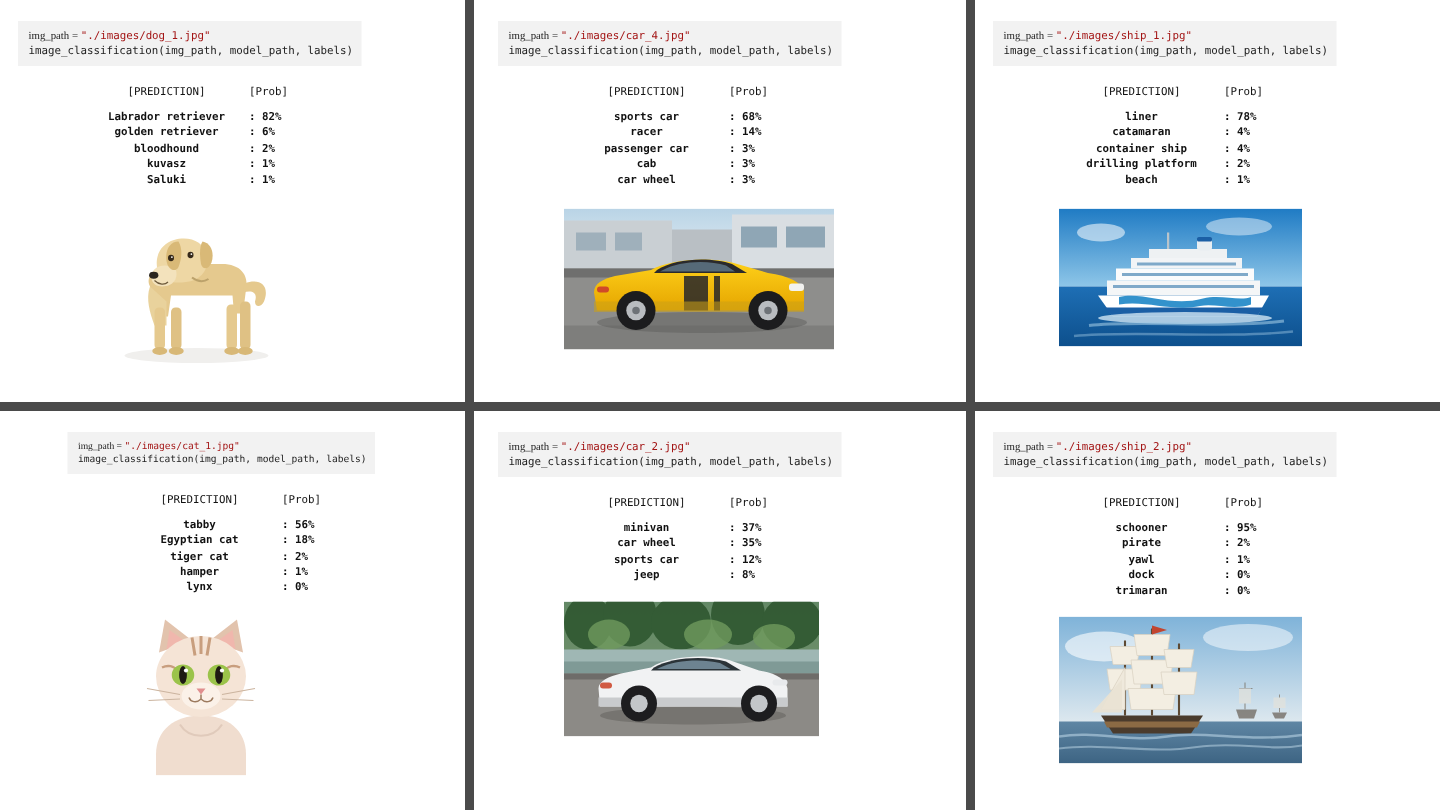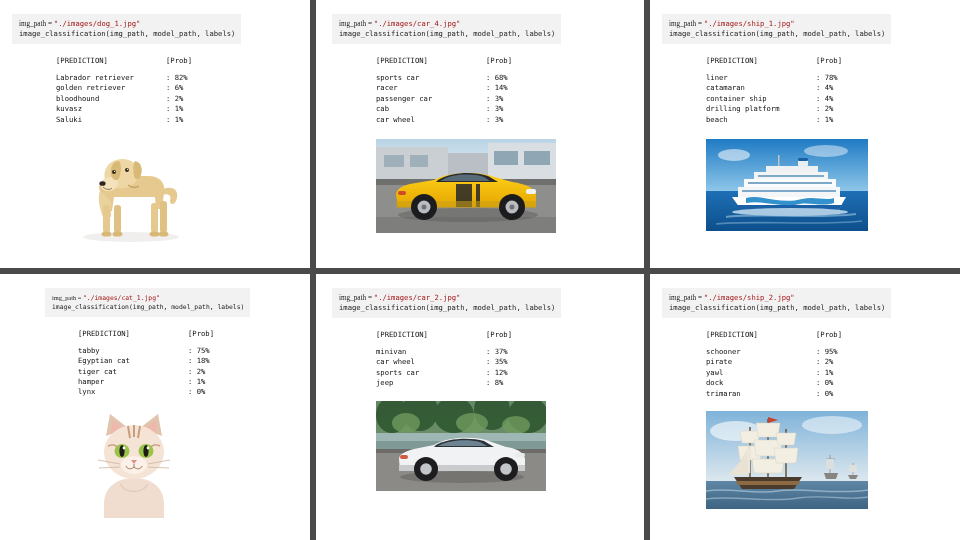--- a/index.html
+++ b/index.html
@@ -51,24 +51,26 @@
     line-height: 1.45;
     color: #111;
   }
   .cell-wide .pred-area { padding-left: 60px; }
   .pred-head {
     white-space: pre;
     margin-bottom: 6px;
   }
   .pred-row {
     white-space: pre;
+    font-weight: bold;
   }
   .lbl {
     display: inline-block;
     width: 110px;
+    text-align: center;
   }
   .img-box {
     margin-top: 10px;
     margin-left: 56px;
     width: 150px;
     height: 105px;
     position: relative;
     overflow: hidden;
   }
   .cell-wide .img-box { margin-left: 60px; width: 165px; height: 105px; }
@@ -278,21 +280,21 @@
 
   <div class="cell">
     <div class="code-wrap">
       <div class="code-block" style="margin-left:45px;font-size:6.4px;">
         <div class="code-line"><span class="kw">img_path = </span><span class="str">"./images/cat_1.jpg"</span></div>
         <div class="code-line">image_classification(img_path, model_path, labels)</div>
       </div>
     </div>
     <div class="pred-area" style="padding-left:78px;">
       <div class="pred-head"><span class="lbl">[PREDICTION]</span><span>[Prob]</span></div>
-      <div class="pred-row"><span class="lbl">tabby</span><span>: 75%</span></div>
+      <div class="pred-row"><span class="lbl">tabby</span><span>: 56%</span></div>
       <div class="pred-row"><span class="lbl">Egyptian cat</span><span>: 18%</span></div>
       <div class="pred-row"><span class="lbl">tiger cat</span><span>: 2%</span></div>
       <div class="pred-row"><span class="lbl">hamper</span><span>: 1%</span></div>
       <div class="pred-row"><span class="lbl">lynx</span><span>: 0%</span></div>
     </div>
     <div class="img-box" style="margin-top:10px;margin-left:90px;width:88px;height:110px;">
       <svg viewBox="0 0 88 110" preserveAspectRatio="none">
         <rect x="0" y="0" width="88" height="110" fill="#ffffff"></rect>
 
         <path d="M14 96 C14 80 26 70 44 70 C62 70 74 80 74 96 L74 110 L14 110 Z" fill="#f0ddcf"></path>

